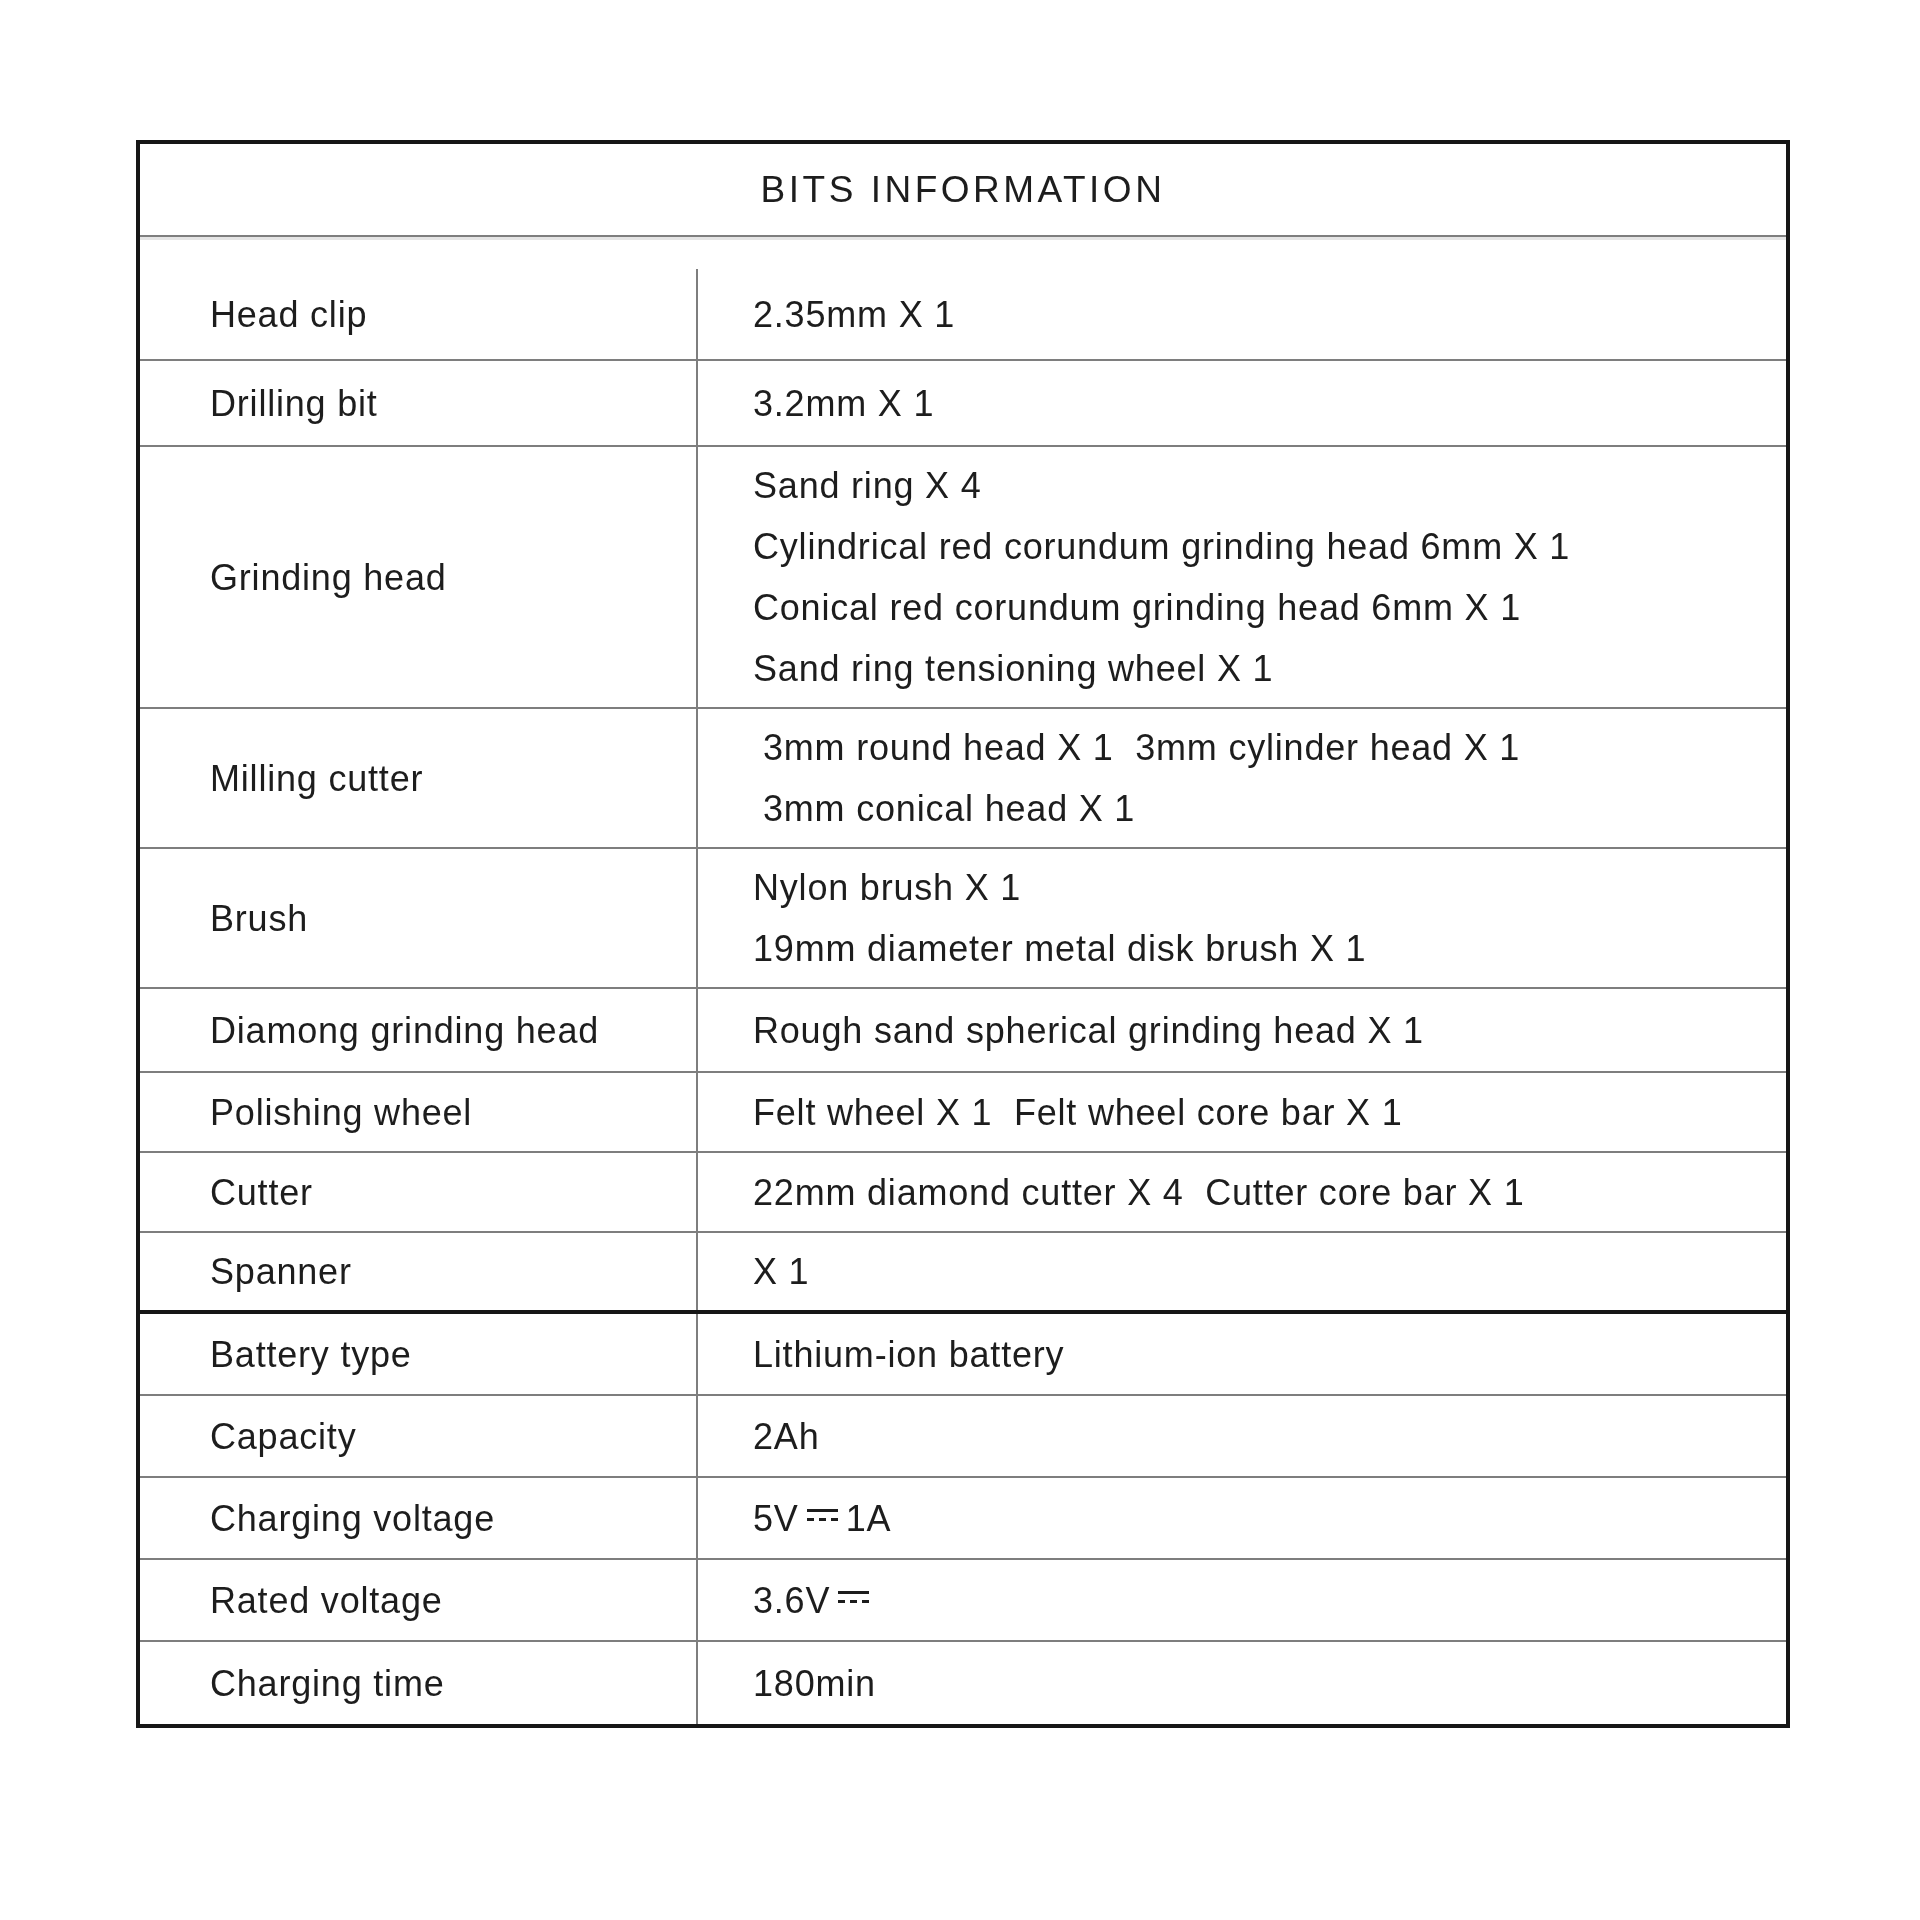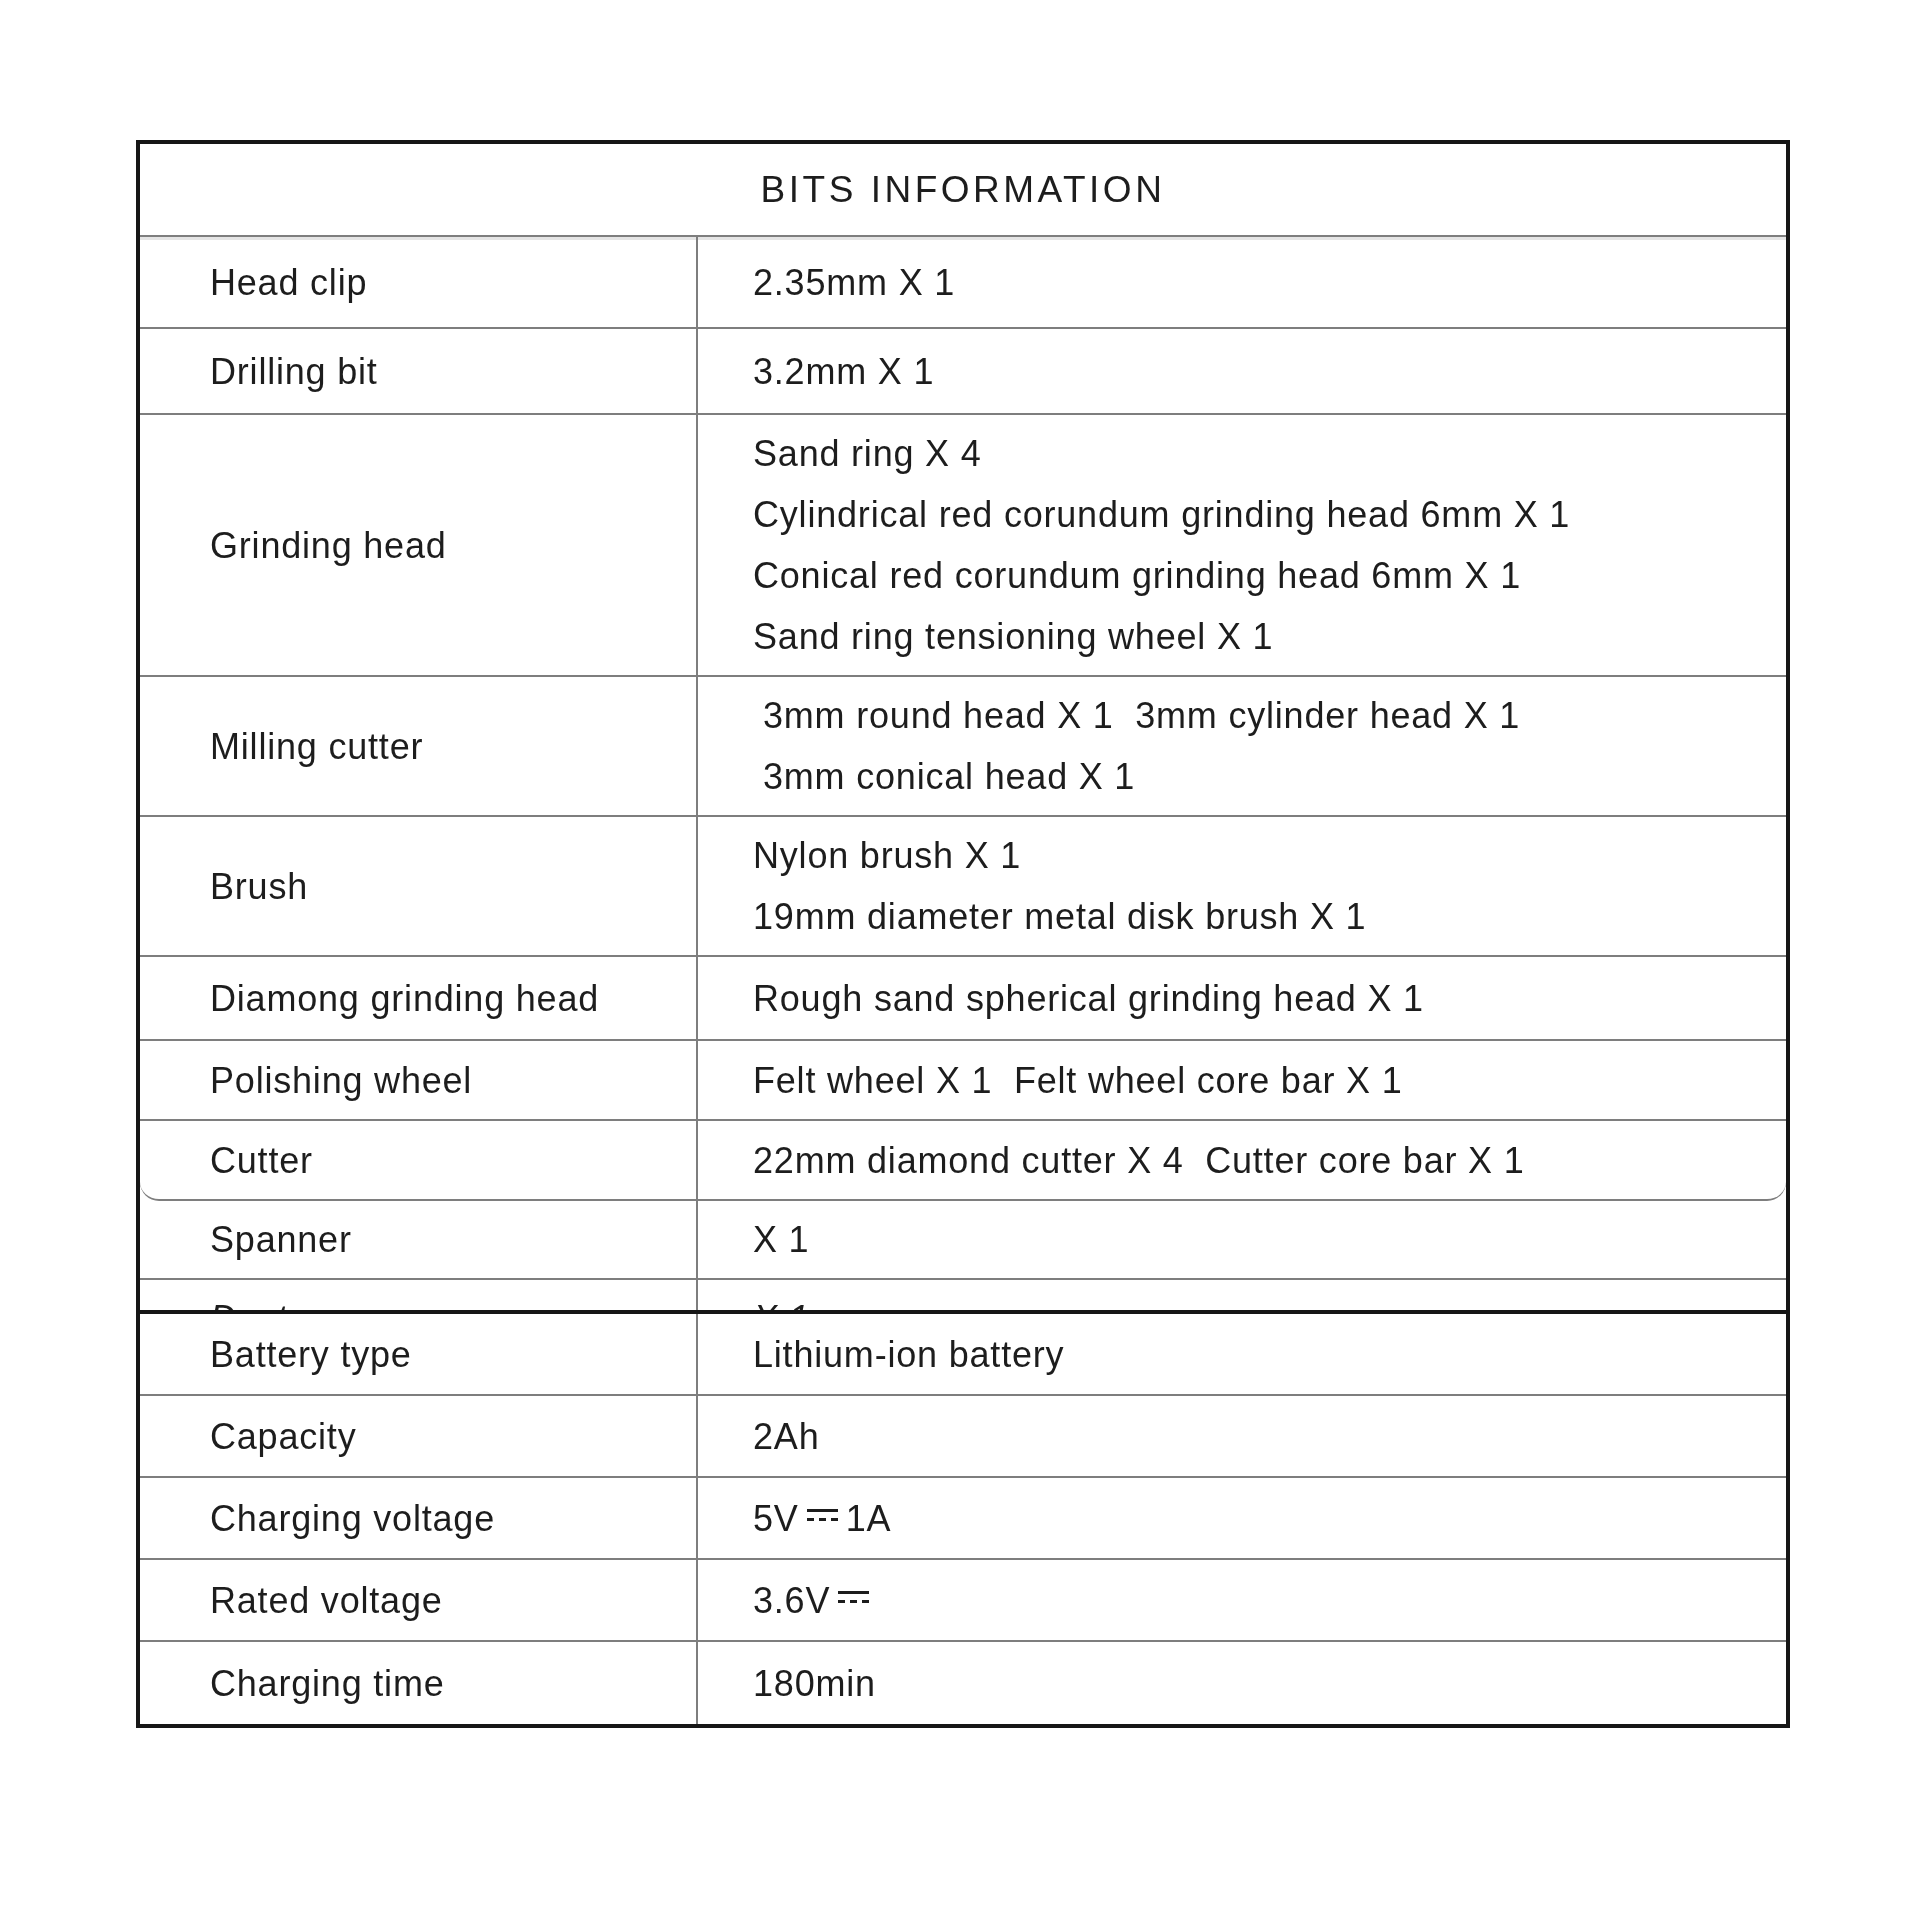--- a/index.html
+++ b/index.html
@@ -66,28 +66,28 @@
   .cell.value {
     flex: 1 1 auto;
     padding-left: 55px;
     padding-right: 30px;
     padding-top: 8px;
     padding-bottom: 8px;
   }
   .cell.value .txt { white-space: pre-wrap; }
 
   
-  .h-r0 { min-height: 92px; }
+  .h-r0 { min-height: 92px; margin-top: 32px; }
   .h-r1 { min-height: 86px; }
   .h-r2 { min-height: 246px; }
   .h-r3 { min-height: 124px; gap: 10px; }
   .h-r4 { min-height: 118px; }
   .h-r5 { min-height: 84px; }
   .h-r6 { min-height: 80px; }
-  .h-r7 { min-height: 80px; border-radius: 19px; }
+  .h-r7 { min-height: 80px; }
   .h-r8 { min-height: 76px; }
   .h-r9 { min-height: 74px; font-style: italic; }
 
   
   .h-b { min-height: 82px; }
 
   
   .dc-icon {
     display: inline-flex;
     flex-direction: column;

